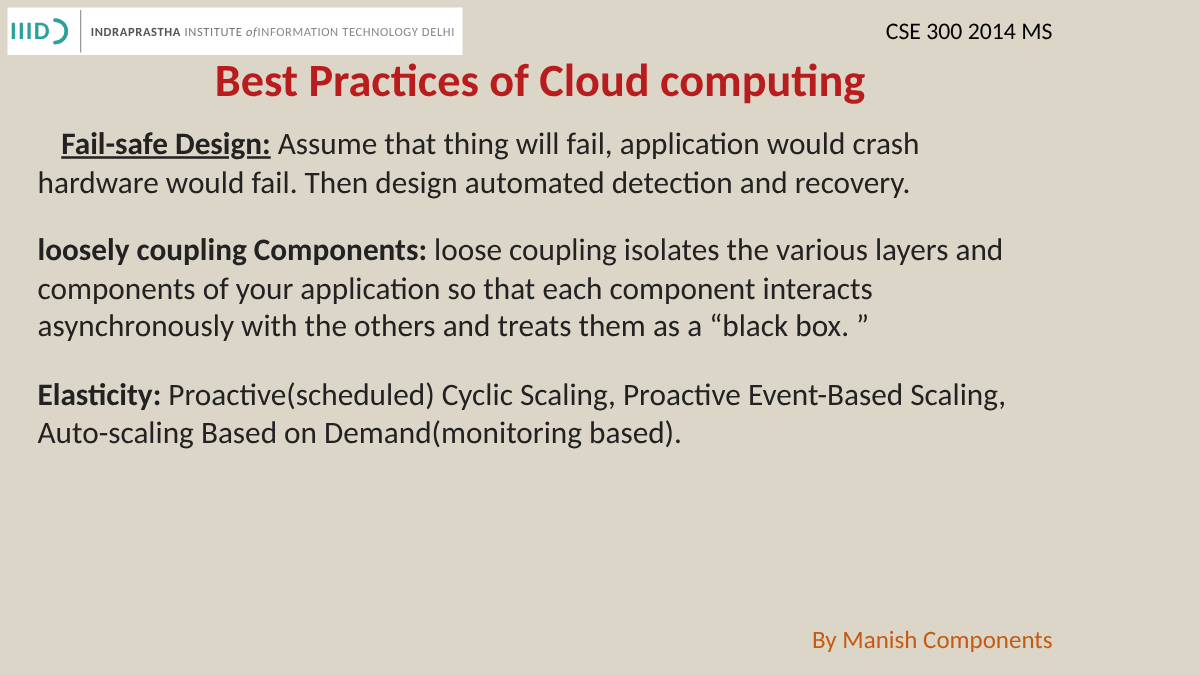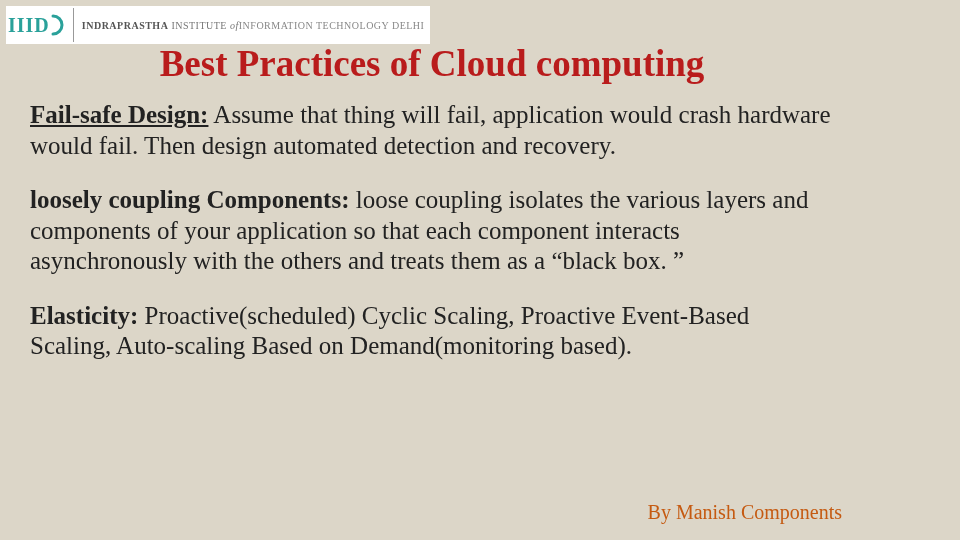--- a/index.html
+++ b/index.html
@@ -10,21 +10,20 @@
     background: #dcd6c8;
     font-family: "Segoe UI", Calibri, Arial, sans-serif;
     color: #222;
     overflow: hidden;
   }
   .slide {
     position: relative;
     width: 864px;
     height: 540px;
     box-sizing: border-box;
-    font-family: Liberation Serif, serif;
   }
   .logo {
     position: absolute;
     top: 6px;
     left: 6px;
     display: flex;
     align-items: center;
     background: #fff;
     padding: 2px 6px 2px 2px;
   }
@@ -84,21 +83,21 @@
     font-size: 25px;
     line-height: 1.22;
     color: #222;
   }
   .body p {
     margin: 0 0 24px 0;
   }
   .body b {
     font-weight: 700;
   }
-  .u { text-decoration: underline; }
+  .u { text-decoration: underline; margin-left: 19px; }
   .author {
     position: absolute;
     bottom: 16px;
     right: 22px;
     font-size: 20px;
     color: #c55a11;
   }
 </style>
 </head>
 <body>
@@ -113,20 +112,21 @@
         <path d="M2 2 A9 9 0 0 1 2 20" stroke="#2aa19a" stroke-width="3" fill="none" stroke-linecap="round"></path>
       </svg>
     </span>
     <div class="logo-sep"></div>
     <div class="logo-text">
       <span class="l1"><b>INDRAPRASTHA</b><span> INSTITUTE </span><i>of</i></span>
       <span class="l2">INFORMATION TECHNOLOGY DELHI</span>
     </div>
   </div>
 
+  <div class="course">CSE 300 2014 MS</div>
 
   <div class="title">Best Practices of Cloud computing</div>
 
   <div class="body">
     <p>
       <b class="u">Fail-safe Design:</b><span> Assume that thing will fail, application would crash hardware would fail. Then design automated detection and recovery.</span>
     </p>
     <p>
       <b>loosely coupling Components:</b><span> loose coupling isolates the various layers and components of your application so that each component interacts asynchronously with the others and treats them as a “black box. ”</span>
     </p>

